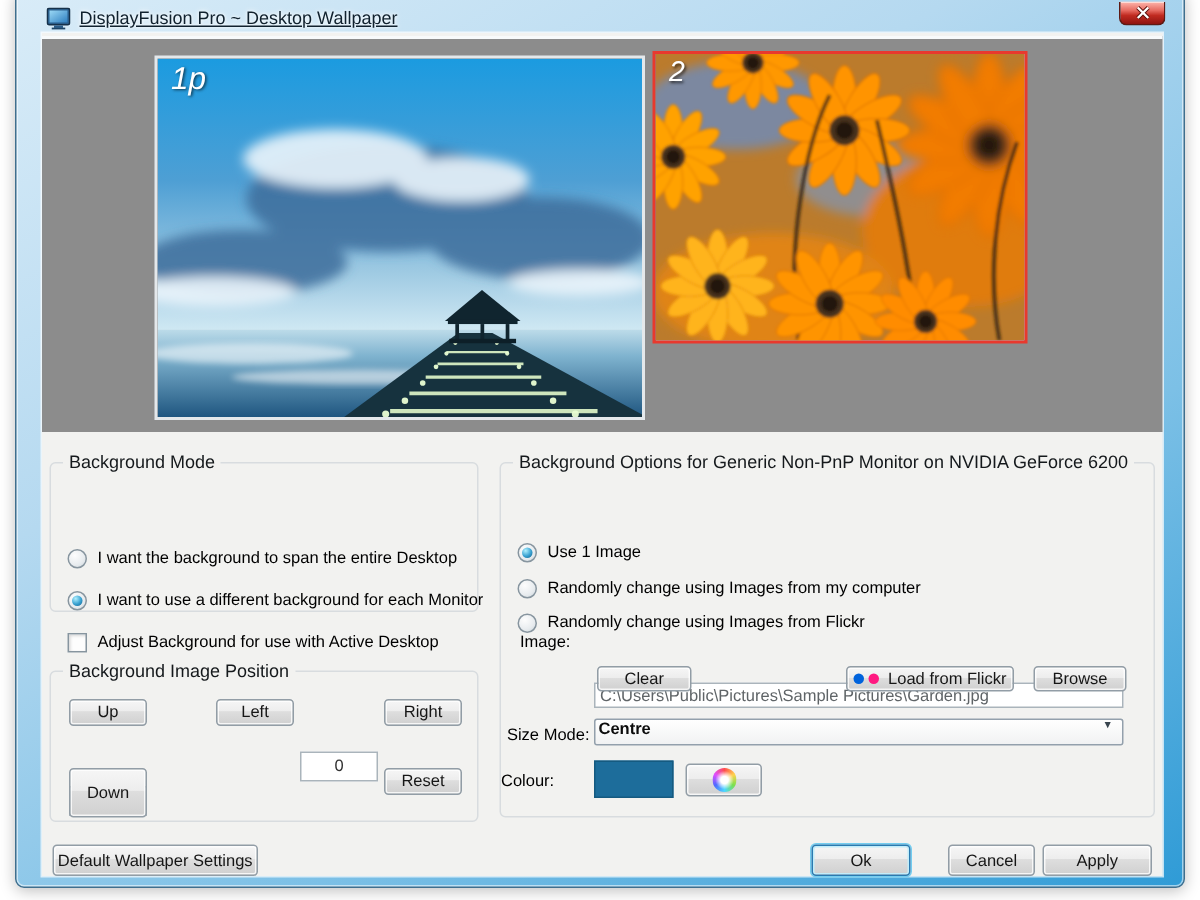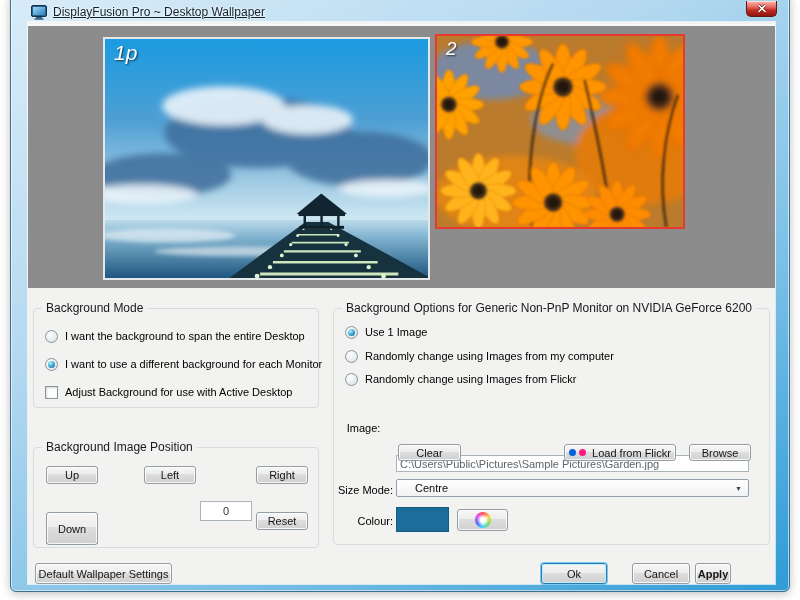--- a/index.html
+++ b/index.html
@@ -38,21 +38,21 @@
 
   
   .group { position:absolute; border:1px solid #d8dcdf; border-radius:4px; }
   .group-title { position:absolute; top:-8px; left:8px; background:#f2f2f0; padding:0 4px;
     font-size:12px; color:#15191c; white-space:nowrap; }
   .group-mode { left:5px;  top:286px; width:286px; height:100px; }
   .group-pos  { left:5px;  top:425px; width:286px; height:101px; }
   .group-opt  { left:305px; top:286px; width:437px; height:237px; }
 
   .ctl-row { position:absolute; left:11px; display:flex; align-items:center; gap:7px;
-    height:14px; }
+    height:14px;margin-top:36px; }
   .ctl-label { font-size:11px; color:#000; white-space:nowrap; }
 
   .radio { width:13px; height:13px; border-radius:50%; border:1px solid #87959f;
     background:radial-gradient(circle at 35% 30%, #fdfdfd, #e8ecef 60%, #ccd6db);
     position:relative; flex:0 0 auto; cursor:pointer; }
   .radio.on::after { content:""; position:absolute; left:2px; top:2px; width:7px; height:7px;
     border-radius:50%;
     background:radial-gradient(circle at 35% 30%, #b0f0ff, #37a0d0 55%, #155f8a); }
   .checkbox { width:13px; height:13px; border:1px solid #87959f; background:#fdfdfd;
     box-shadow:inset 1px 1px 2px rgba(0,0,0,.15); flex:0 0 auto; cursor:pointer; }
@@ -62,22 +62,22 @@
     font-size:11px; color:#161616; border:1px solid #929da6; border-radius:3px;
     background:linear-gradient(#f6f6f6,#ededed 45%,#dedede 46%,#d0d0d0);
     box-shadow:inset 0 0 0 1px rgba(255,255,255,.8); cursor:pointer; white-space:nowrap; }
   .btn-default { border-color:#2a7ab0;
     box-shadow:0 0 0 1px #74cdf0, inset 0 0 0 1px #c2ecf9; }
   .txt { position:absolute; border:1px solid #aab4bb; background:#fff; font-size:11px;
     font-family:"Liberation Sans", sans-serif;margin-top:36px; }
   .numfield { text-align:center; color:#333; }
   .pathfield { color:#5f6467; padding:0 3px; }
   .combo { position:absolute; border:1px solid #93a0ac; border-radius:2px;
-    background:linear-gradient(#ffffff,#f1f2f3); display:flex; align-items:center;
-    padding:0 18px 0 18px; font-size:11px; color:#0c0c0c; cursor:pointer; }
+    background:linear-gradient(#ffffff,#f1f2f3); display:flex; 
+    padding:0 18px 0 2px; font-size:11px; color:#0c0c0c; cursor:pointer;font-weight:bold; }
   .combo .arrow { position:absolute; right:6px; font-size:7px; color:#39454f; }
   .swatch { position:absolute; border:1px solid #155a80; cursor:pointer; }
   .wheel-btn { position:absolute; }
   .wheel { width:16px; height:16px; border-radius:50%;
     background:radial-gradient(circle, #ffffff 0 22%, rgba(255,255,255,0) 55%),
       conic-gradient(#ff4d4d,#ffd24d,#7ae04d,#4dd7ff,#4d6bff,#e04dff,#ff4d4d); }
   .dots { display:inline-flex; gap:3px; margin-right:6px; align-items:center; }
   .dot { width:7px; height:7px; border-radius:50%; }
 </style>
 </head>
@@ -303,26 +303,26 @@
         <span>Load from Flickr</span>
       </div>
       <div class="btn" style="left:355px; top:135px; width:62px; height:17px;">Browse</div>
 
       <span class="ctl-label" style="position:absolute; left:0; top:175px; width:59px; text-align:right;">Size Mode:</span>
       <div class="combo" style="left:62px; top:170px; width:353px; height:18px;">
         <span>Centre</span>
         <span class="arrow">▼</span>
       </div>
 
-      <span class="ctl-label" style="position:absolute; left:0; top:206px; width:59px; text-align:right;">Colour:</span>
+      <span class="ctl-label" style="position:absolute; left:0; top:206px; width:59px; ">Colour:</span>
       <div class="swatch" id="colourSwatch" style="left: 62px; top: 198px; width: 53px; height: 25px; background: rgb(29, 109, 155);"></div>
       <div class="btn wheel-btn" style="left:123px; top:200px; width:51px; height:22px;">
         <span class="wheel"></span>
       </div>
     </div>
 
     <div class="btn" style="left:7px; top:541px; width:137px; height:21px; font-size:11px;">Default Wallpaper Settings</div>
     <div class="btn btn-default" style="left:513px; top:541px; width:66px; height:21px;">Ok</div>
     <div class="btn" style="left:592px; top:541px; width:58px; height:21px;margin-left:12px;">Cancel</div>
-    <div class="btn" style="left:667px; top:541px; width:36px; height:21px;font-weight:bold;">Apply</div>
+    <div class="btn" style="left:667px; top:541px; width:73px; height:21px;">Apply</div>
   </div>
 
 </div>
 
 </body></html>

